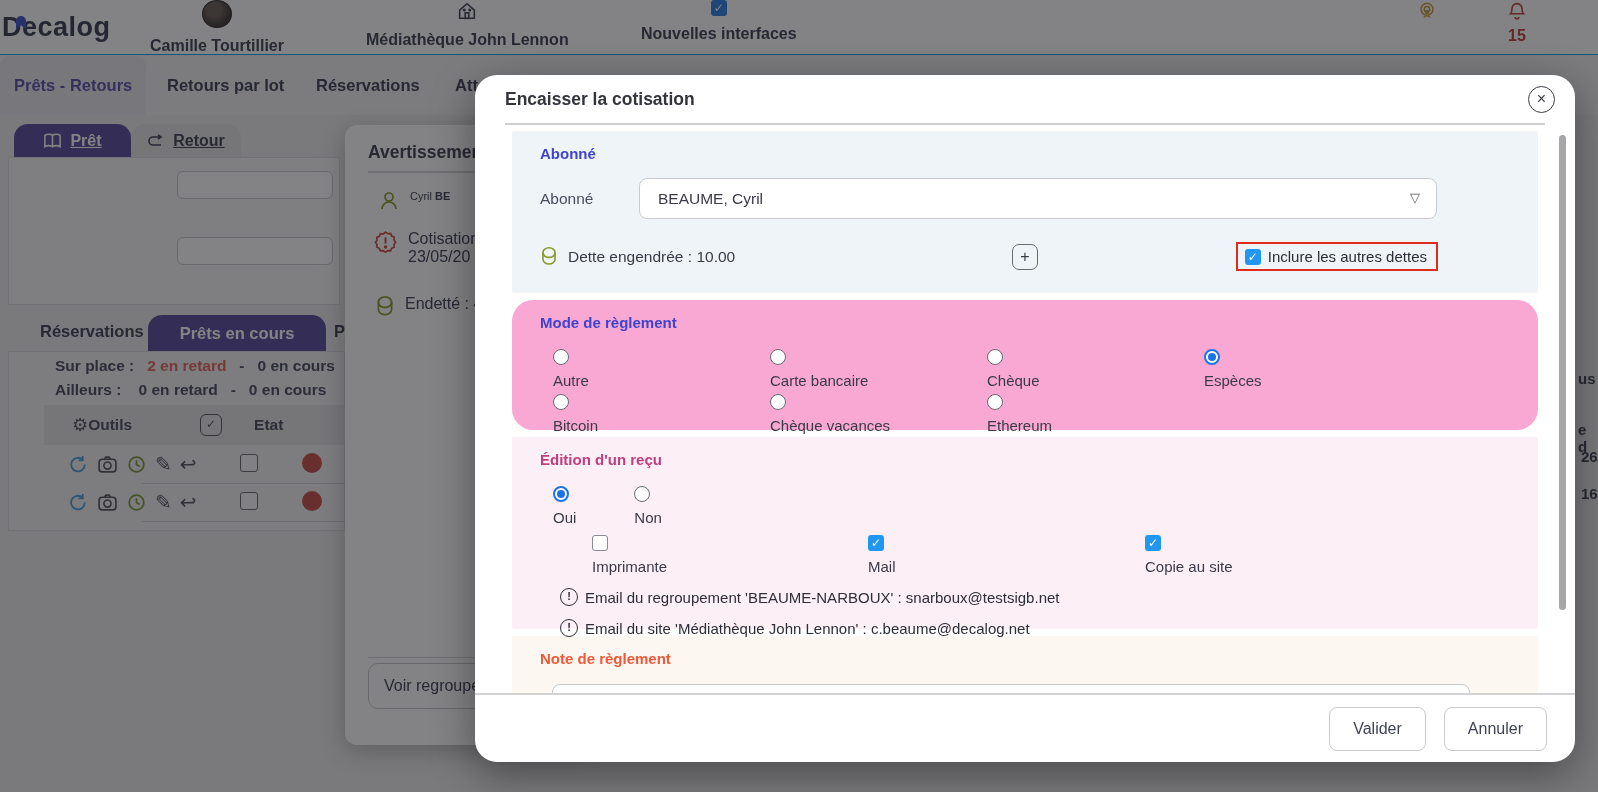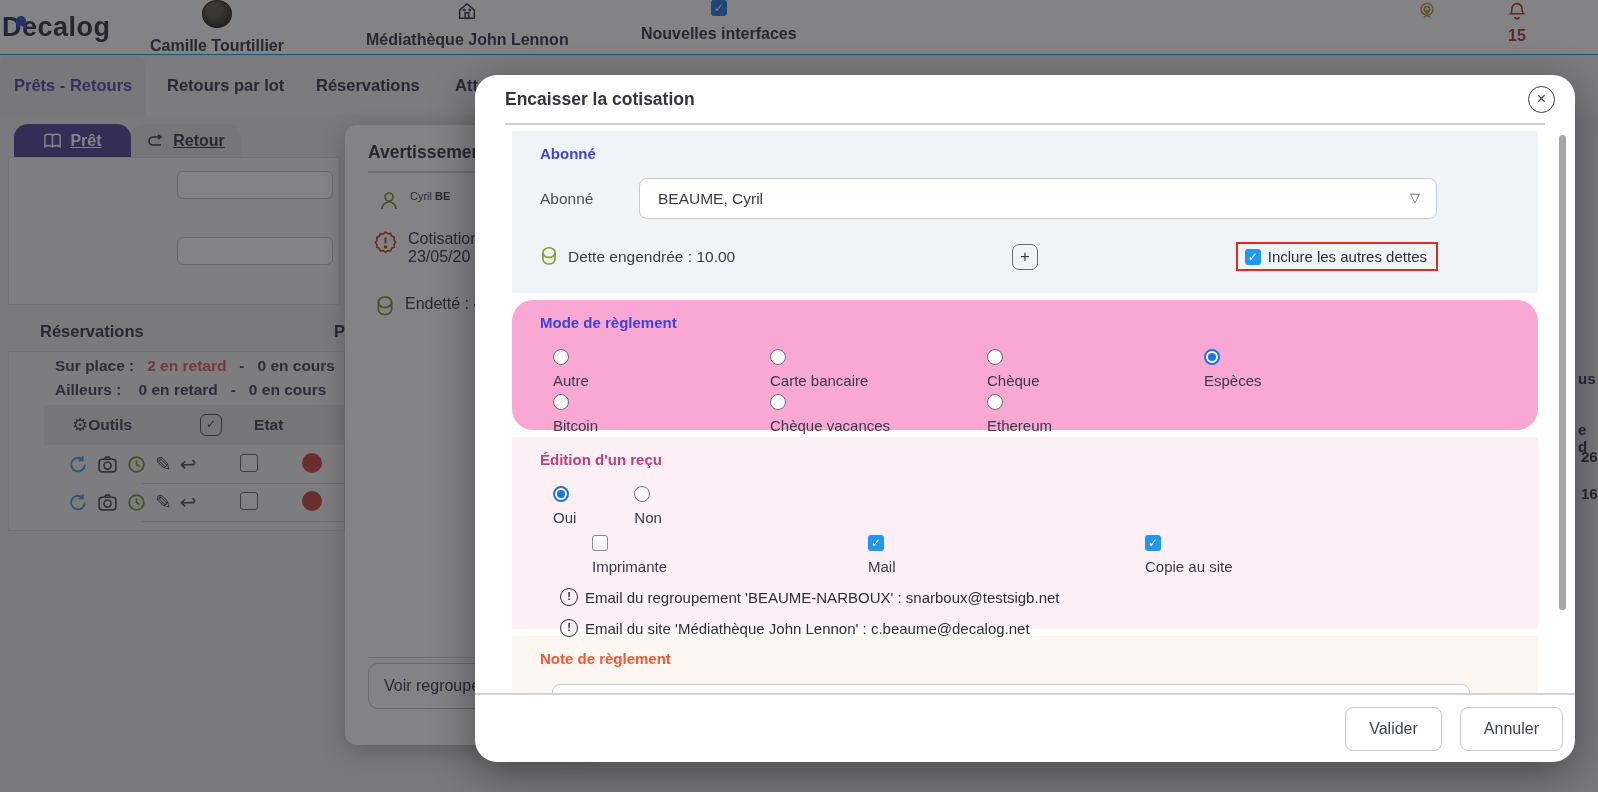--- a/index.html
+++ b/index.html
@@ -95,21 +95,21 @@
   .radio.on::after { content:""; position:absolute; left:2px; top:2px; width:8px; height:8px; border-radius:50%; background:#1a73e8; }
   .opt { display:flex; gap:7px; font-size:15px; color:#3a3a46;flex-direction:column; }
 
   .pay-grid { display:grid; grid-template-columns:repeat(4,217px); row-gap:5px; margin:18px 0 0 13px; }
   .rec-radios { display:flex; gap:58px; margin:18px 0 0 13px; }
   .rec-cbs { display:grid; grid-template-columns:276px 277px auto; margin:9px 0 0 52px; }
   .info-line { display:flex; align-items:center; gap:7px; margin:13px 0 0 20px; font-size:15px; color:#2e2e38; }
   .info-ic { width:18px; height:18px; border:1.6px solid #2e2e38; border-radius:50%; text-align:center; line-height:15px; font-size:11px; font-weight:bold; flex:0 0 auto; }
   .note-input { margin:17px 0 0 12px; width:918px; height:44px; background:#fff; border:1.5px solid #c9c9cf; border-radius:8px; }
 
-  .m-foot { flex:0 0 auto; height:69px; border-top:2px solid #d3d3d6; display:flex; align-items:center; justify-content:flex-end; gap:18px; padding-right:12px; }
+  .m-foot { flex:0 0 auto; height:69px; border-top:2px solid #d3d3d6; display:flex; align-items:center; justify-content:flex-end; gap:18px; padding-right:28px; }
   .btn { border:1.5px solid #c9c9ce; background:#fff; border-radius:8px; padding:12px 23px; font-size:16px; color:#3f4254; font-family:inherit; cursor:pointer; }
   .m-scroll { position:absolute; right:9px; top:60px; width:7px; height:475px; background:#a6a6a9; border-radius:4px; z-index:21; }
 
   svg { display:block; }
 </style>
 </head>
 <body>
 
 <div id="app">
 
@@ -175,20 +175,23 @@
   </div>
   <div class="form-panel"></div>
   <span class="flabel" style="left:28px; top:175px;">Code-barres</span>
   <span class="finput" style="left:177px; top:171px; z-index:2;"></span>
   <span class="flabel" style="left:28px; top:210px;">Abonné</span>
   <span class="flabel" style="left:177px; top:210px;">1</span>
   <span class="flabel" style="left:28px; top:241px;">Titre du document</span>
   <span class="finput" style="left:177px; top:237px; z-index:2;"></span>
 
   <span class="low-tab-label" style="left:40px; top:322px;">Réservations</span>
+  <div class="encours-pill">
+    <span>Prêts en cours</span>
+  </div>
   <span class="low-tab-label" style="left:334px; top:322px;">P</span>
   <div class="low-panel"></div>
 
   <span class="stat" style="left:55px; top:357px; z-index:2;">
     <span>Sur place :</span>&nbsp;&nbsp;
     <span class="late-red">2 en retard</span>&nbsp;&nbsp;
     <span>-</span>&nbsp;&nbsp;
     <span>0 en cours</span>
   </span>
   <span class="stat" style="left:55px; top:381px; z-index:2;">

